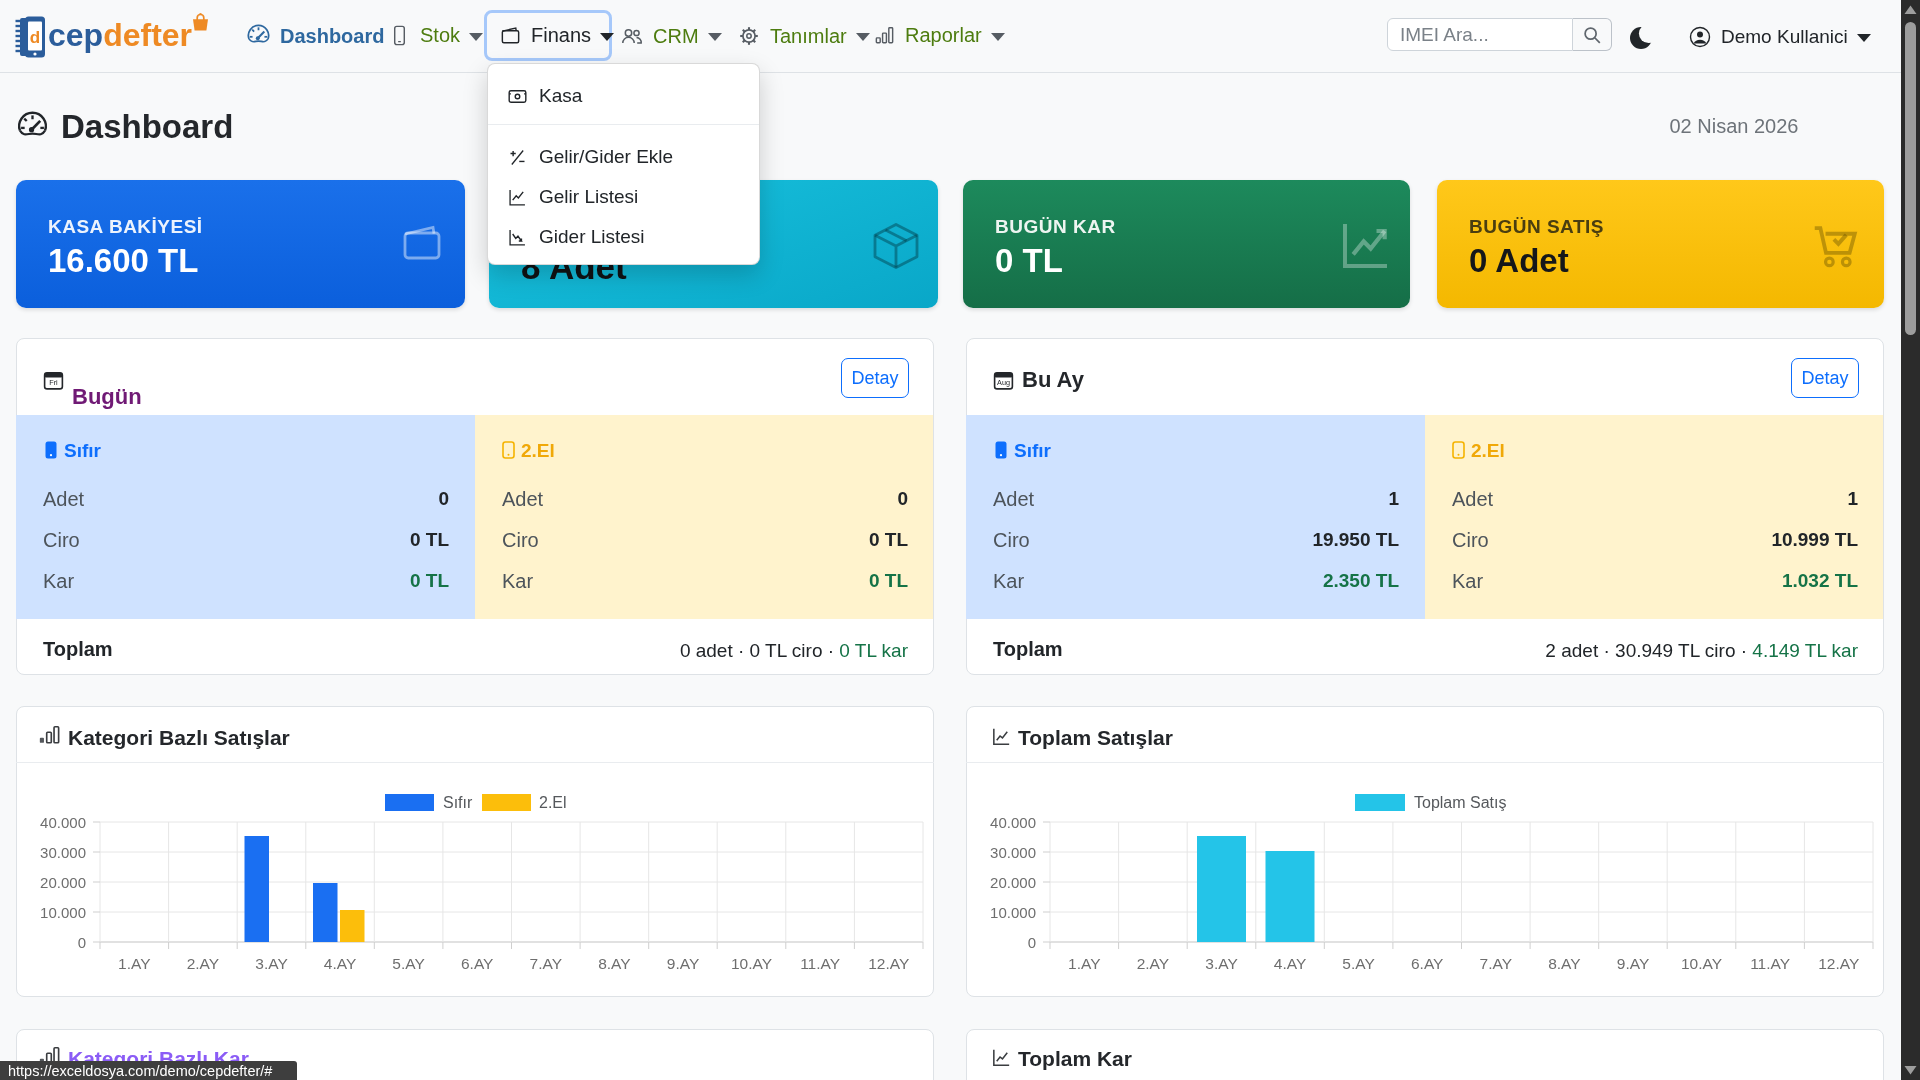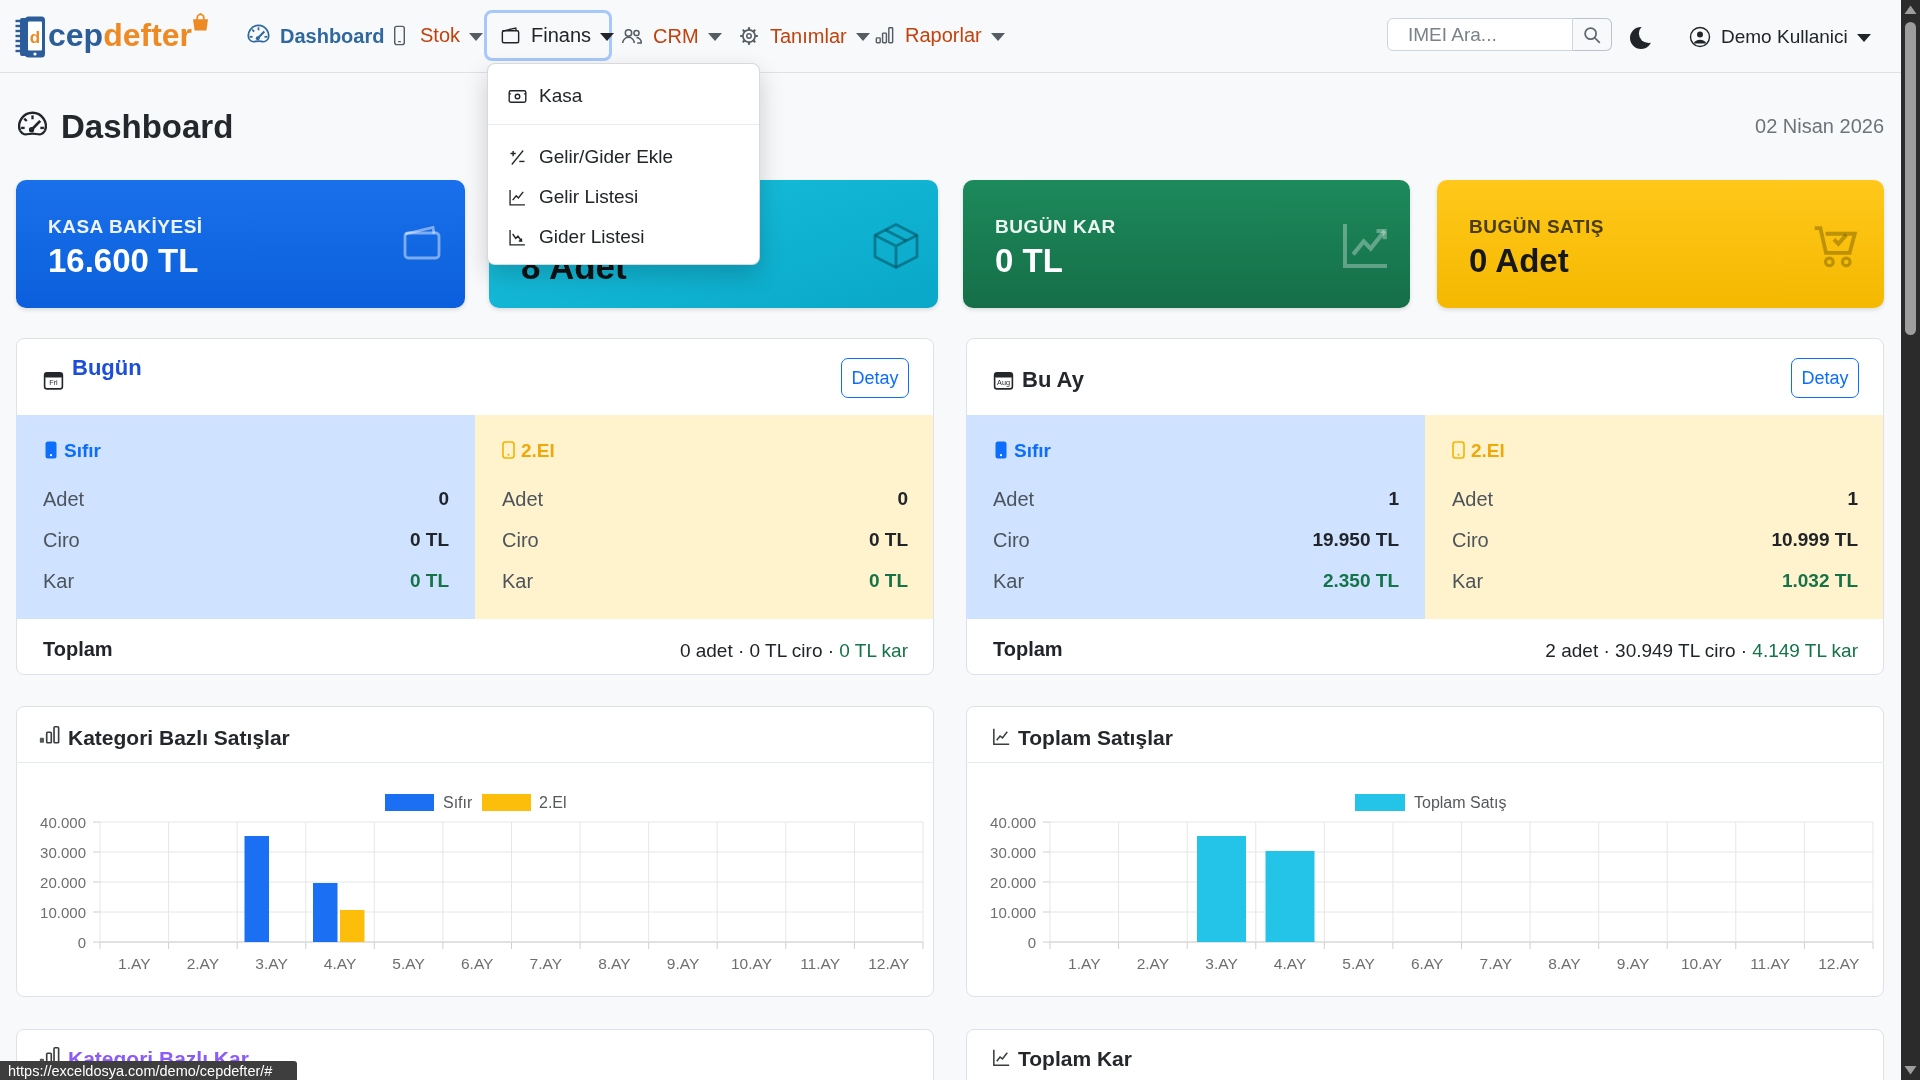--- a/index.html
+++ b/index.html
@@ -1,16 +1,16 @@
 <!DOCTYPE html>
 <html><head><meta charset="utf-8"><title>cepdefter</title><style>
 *{margin:0;padding:0;box-sizing:border-box}
 html,body{width:1920px;height:1080px;overflow:hidden;background:#f8f9fa;font-family:"Liberation Sans",sans-serif;-webkit-font-smoothing:antialiased}
 .a{position:absolute}
-.navlink{position:absolute;top:24px;display:flex;align-items:center;font-size:20px;color:#c2410c;white-space:nowrap}
+.navlink{position:absolute;top:24px;display:flex;align-items:center;font-size:20px;color:#4d7c0f;white-space:nowrap}
 .navlink svg{margin-right:9px}
 .card4{position:absolute;top:180px;height:128px;border-radius:10px;box-shadow:0 2px 4px rgba(0,0,0,.12)}
 .ct{position:absolute;left:33px;top:216px;font-size:19px;letter-spacing:.5px;font-weight:bold}
 .cv{position:absolute;left:33px;top:242px;font-size:33px;font-weight:bold;letter-spacing:0px}
 .panel{position:absolute;background:#fff;border:1px solid #dee2e6;border-radius:8px}
 .rowlab{position:absolute;font-size:20px;color:#4d545b}
 .rowval{position:absolute;font-size:19px;font-weight:bold;color:#212529;text-align:right}
 .seclab{position:absolute;font-size:19px;font-weight:bold}
 .detay{position:absolute;width:68px;height:40px;border:1px solid #0d6efd;border-radius:7px;color:#0d6efd;font-size:18px;display:flex;align-items:center;justify-content:center}
 .dditem{position:absolute;left:20px;font-size:19px;color:#212529;display:flex;align-items:center}
@@ -76,21 +76,21 @@
         <line x1="16.31" y1="16.31" x2="18.22" y2="18.22"></line>
         <line x1="18.22" y1="5.78" x2="16.31" y2="7.69"></line>
         <line x1="7.69" y1="16.31" x2="5.78" y2="18.22"></line>
       </g>
     </svg>Tanımlar<span style="display:inline-block;width:0;height:0;border-left:7px solid transparent;border-right:7px solid transparent;border-top:8px solid #565c63;margin-left:9px;position:relative;top:1px"></span></div>
 <div class="navlink" style="left:873px"><svg width="23" height="23" viewBox="0 0 24 24" fill="none" stroke="#565c63" stroke-width="1.5">
       <rect x="3.5" y="14.5" width="4" height="5" rx="0.8"></rect>
       <rect x="10" y="9.5" width="4" height="10" rx="0.8"></rect>
       <rect x="16.5" y="4" width="4" height="15.5" rx="0.8"></rect>
     </svg>Raporlar<span style="display:inline-block;width:0;height:0;border-left:7px solid transparent;border-right:7px solid transparent;border-top:8px solid #565c63;margin-left:9px;position:relative;top:1px"></span></div>
-<div class="a" style="left:1387px;top:18px;width:186px;height:33px;background:#fff;border:1px solid #ced4da;border-radius:6px 0 0 6px;display:flex;align-items:center;padding-left:20px;font-size:19px;color:#7a8188">IMEI Ara...</div>
+<div class="a" style="left:1387px;top:18px;width:186px;height:33px;background:#fff;border:1px solid #ced4da;border-radius:6px 0 0 6px;display:flex;align-items:center;padding-left:12px;font-size:19px;color:#7a8188">IMEI Ara...</div>
 <div class="a" style="left:1573px;top:18px;width:39px;height:33px;border:1px solid #bcc2c9;border-left:none;border-radius:0 6px 6px 0;display:flex;align-items:center;justify-content:center">
     <svg width="22" height="22" viewBox="0 0 24 24" fill="none" stroke="#5f666d" stroke-width="1.9">
       <circle cx="10.5" cy="10.5" r="6"></circle>
       <line x1="15" y1="15" x2="20.5" y2="20.5"></line>
     </svg>
   </div>
 <svg class="a" style="left:1630px;top:26px" width="24" height="24" viewBox="0 0 24 24">
 <circle cx="11" cy="12" r="11" fill="#212529"></circle>
 <circle cx="18.5" cy="7.5" r="9.6" fill="#f8f9fa"></circle>
 </svg>
@@ -103,21 +103,21 @@
     <path d="M2.89 14.32 A9.7 9.7 0 1 1 21.11 14.32" stroke-width="1.7"></path>
     <path d="M2.89 14.32 C 5.6 18.8 8.6 16.4 12 16.4 C 15.4 16.4 18.4 18.8 21.11 14.32" stroke-width="1.6"></path>
     <line x1="12" y1="3.2" x2="12" y2="6" stroke-width="1.7"></line>
     <line x1="6" y1="5.5" x2="7.8" y2="7.3" stroke-width="1.7"></line>
     <line x1="3.7" y1="12.3" x2="6.3" y2="12.3" stroke-width="1.7"></line>
     <line x1="17.7" y1="12.3" x2="20.3" y2="12.3" stroke-width="1.7"></line>
     <path d="M11.5 13.4 L17.6 7.2" stroke-width="2"></path>
     <circle cx="11.3" cy="13.6" r="1.9" fill="currentcolor" stroke="none"></circle>
   </svg>
 <div class="a" style="left:61px;top:108px;font-size:33px;font-weight:bold;color:#24272b">Dashboard</div>
-<div class="a" style="left:1584px;top:115px;width:300px;text-align:right;font-size:20px;color:#6d7379">02 Nisan 2026</div>
+<div class="a" style="left:1584px;top:115px;width:300px;text-align:center;font-size:20px;color:#6d7379">02 Nisan 2026</div>
 <div class="card4" style="left:16px;width:449px;background:linear-gradient(180deg,#1a70ea,#0b5fdc)"></div>
 <div class="ct" style="left:48px;color:rgba(255,255,255,.92)">KASA BAKİYESİ</div>
 <div class="cv" style="left:48px;color:#fff">16.600 TL</div>
 <svg class="a" style="left:396px;top:219px" width="52" height="48" viewBox="0 0 24 24" fill="none" stroke="rgba(255,255,255,.45)" stroke-width="1.4">
     <path d="M3.5 7.5 L17.5 4.2 L18 7.3"></path>
     <rect x="3.5" y="7" width="17" height="12.5" rx="1.6"></rect>
   </svg>
 <div class="card4" style="left:489px;width:449px;background:linear-gradient(160deg,#19c2de,#09a7c8)"></div>
 <div class="a" style="left:521px;top:247px;font-size:35px;font-weight:bold;color:#101214">8 Adet</div>
 <svg class="a" style="left:868px;top:218px" width="56" height="56" viewBox="0 0 24 24" fill="none" stroke="rgba(0,60,70,.45)" stroke-width="1.2">
@@ -141,21 +141,21 @@
     <circle cx="9.5" cy="19.5" r="1.7"></circle>
     <circle cx="17" cy="19.5" r="1.7"></circle>
     <path d="M11.5 9.5 l2 2 3.5-4" stroke-width="1.7"></path>
   </svg>
 <div class="panel" style="left:16px;top:338px;width:918px;height:337px"></div>
 <svg class="a" style="left:43px;top:369px" width="21" height="22" viewBox="0 0 26 26">
 <rect x="2" y="4" width="22" height="20" rx="3" fill="none" stroke="#24272b" stroke-width="2"></rect>
 <rect x="2" y="4" width="22" height="6" rx="2" fill="#24272b"></rect>
 <text x="13" y="19.5" text-anchor="middle" font-size="9" fill="#24272b" font-family="Liberation Sans">Fri</text>
 </svg>
-<div class="a" style="left:72px;top:355px;font-size:22px;font-weight:bold;color:#1d4ed8">Bugün</div>
+<div class="a" style="left:72px;top:384px;font-size:22px;font-weight:bold;color:#701a75">Bugün</div>
 <div class="detay" style="left:841px;top:358px">Detay</div>
 <div class="a" style="left:16px;top:415px;width:459px;height:204px;background:#cfe2ff"></div>
 <div class="a" style="left:475px;top:415px;width:458px;height:204px;background:#fff3cd"></div>
 <svg class="a" style="left:45px;top:441px" width="12" height="18" viewBox="0 0 12 18">
     <rect x="0.5" y="0.5" width="11" height="17" rx="2.5" fill="#0d6efd"></rect>
     <circle cx="6" cy="14.2" r="1.1" fill="#fff"></circle>
   </svg>
 <div class="seclab" style="left:64px;top:440px;color:#0d6efd">Sıfır</div>
 <svg class="a" style="left:502px;top:441px" width="13" height="18" viewBox="0 0 13 18">
     <rect x="1" y="1" width="11" height="16" rx="2.4" fill="none" stroke="#f5b301" stroke-width="1.6"></rect>

